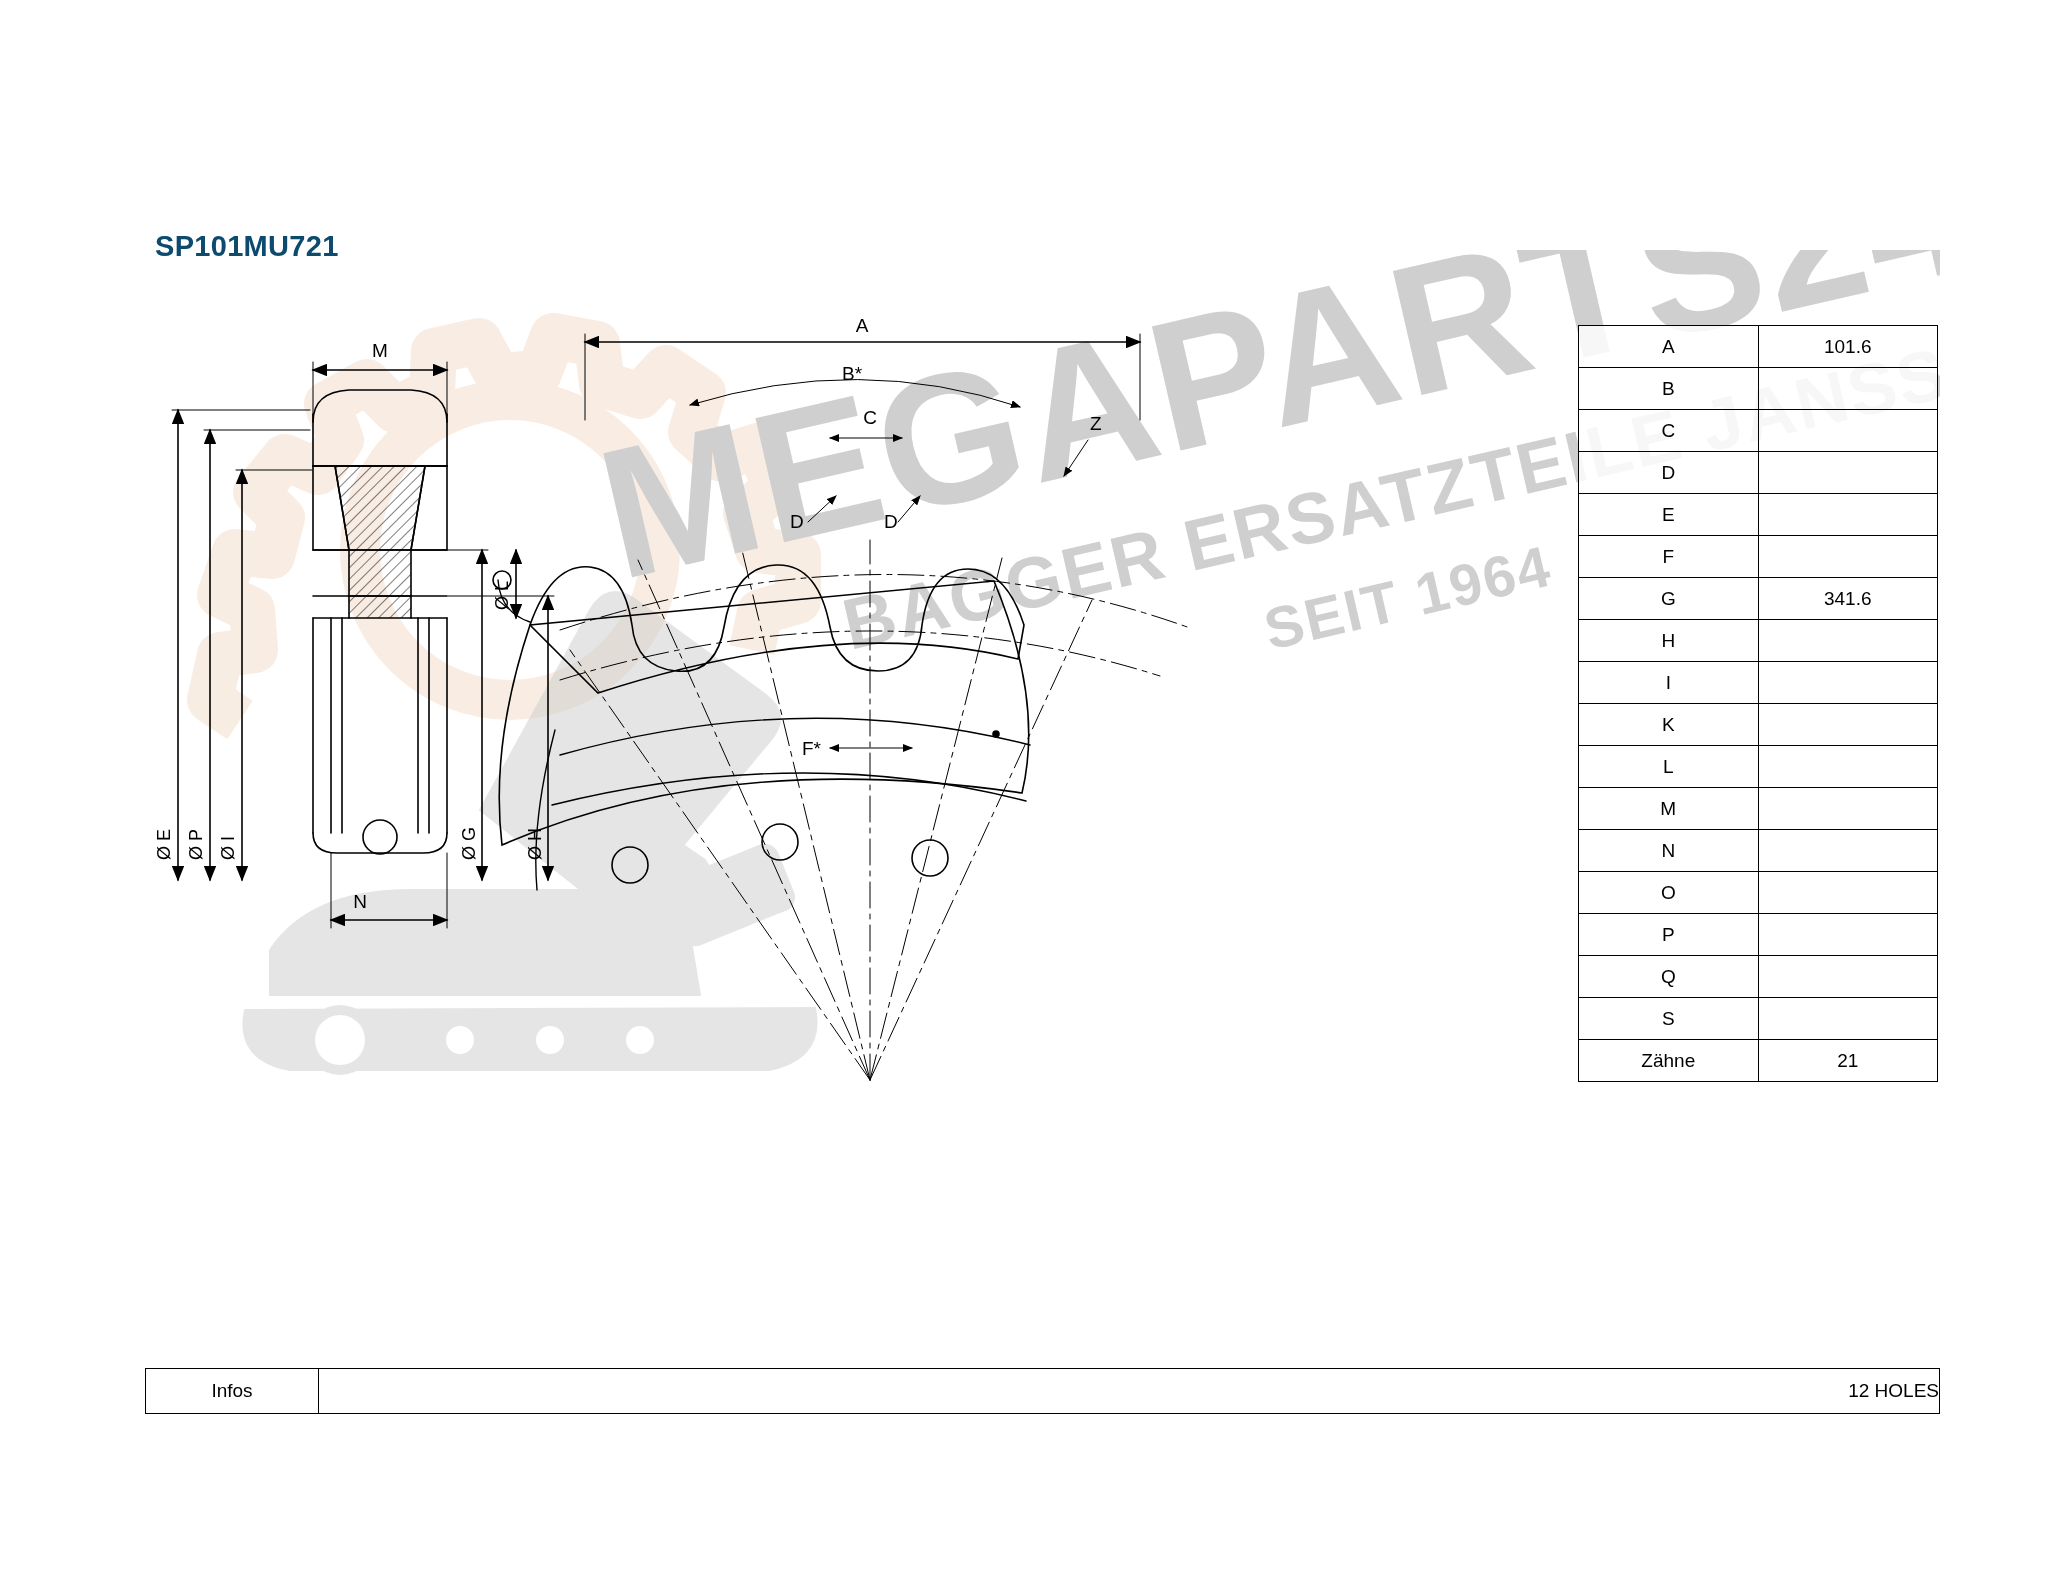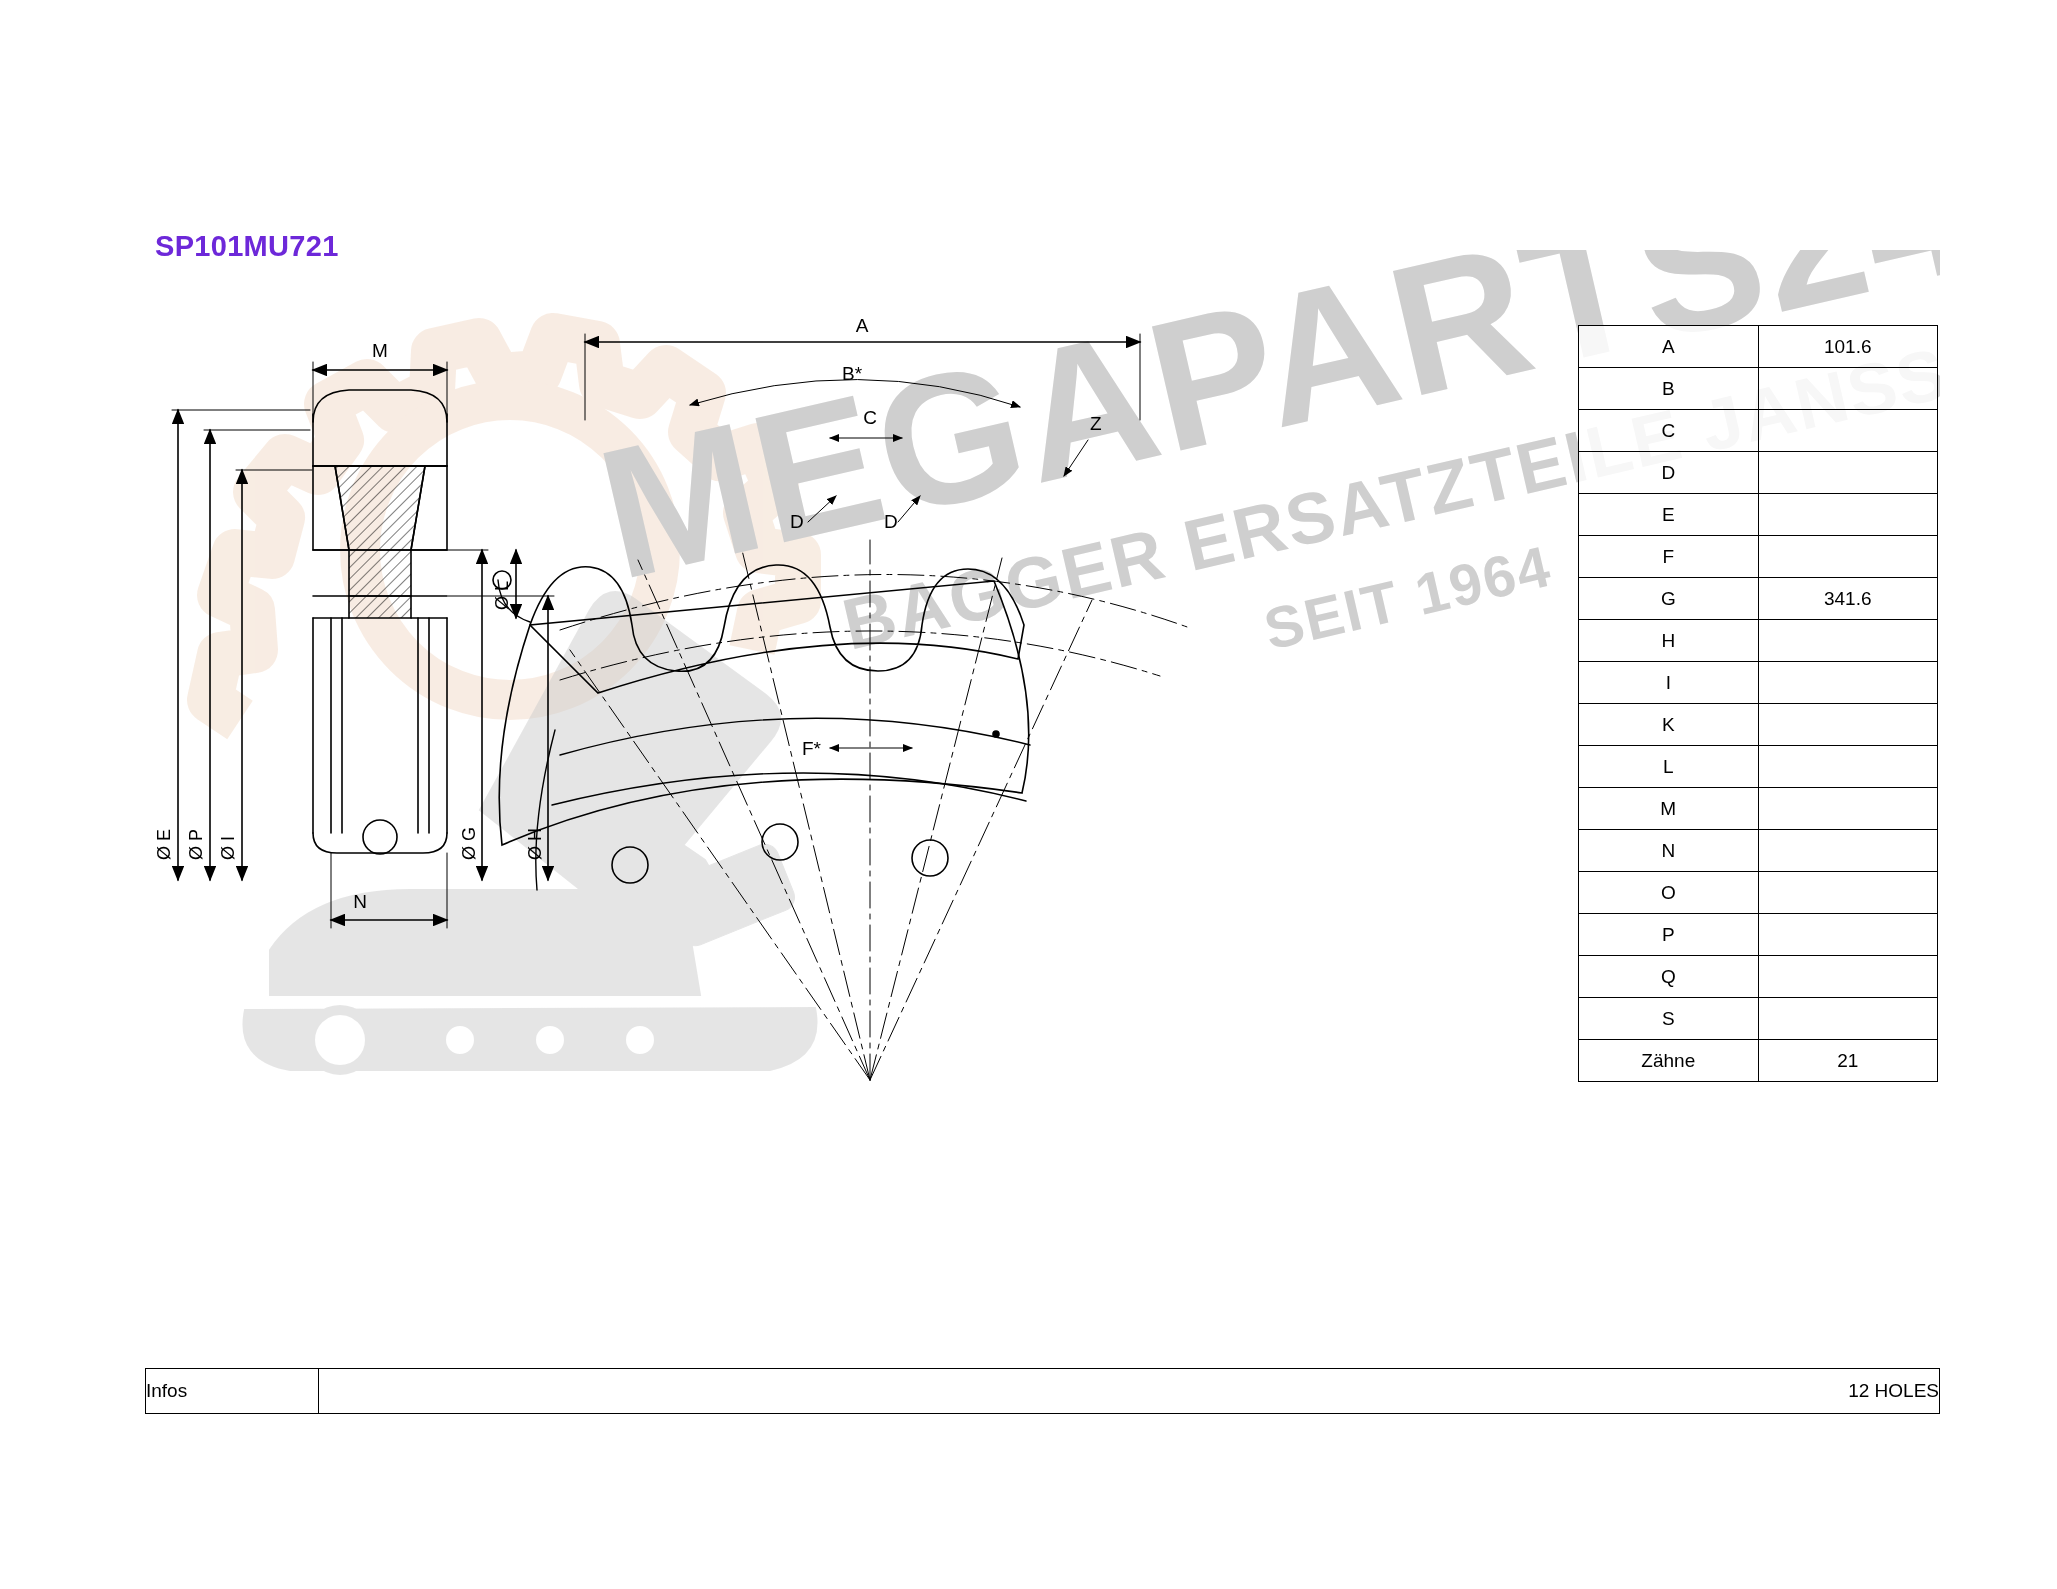--- a/index.html
+++ b/index.html
@@ -17,21 +17,21 @@
   }
 
   
   #part-title {
     position: absolute;
     left: 155px;
     top: 230px;
     font-size: 29px;
     font-weight: bold;
     letter-spacing: 0.3px;
-    color: #6d28d9;
+    color: #0c4a6e;
   }
 
   
   #watermark {
     position: absolute;
     left: 150px;
     top: 250px;
     width: 1790px;
     height: 1010px;
     pointer-events: none;
@@ -81,21 +81,21 @@
   }
   #infos-table td {
     border: 1px solid #000;
     height: 44px;
     font-size: 19px;
     vertical-align: middle;
     padding: 0;
   }
   #infos-table td.label {
     width: 172px;
-    text-align: left;
+    text-align: center;
   }
   #infos-table td.value {
     text-align: right;
     padding-left: 8px;
   }
 </style>
 </head>
 <body>
 
 <div id="part-title">SP101MU721</div>

